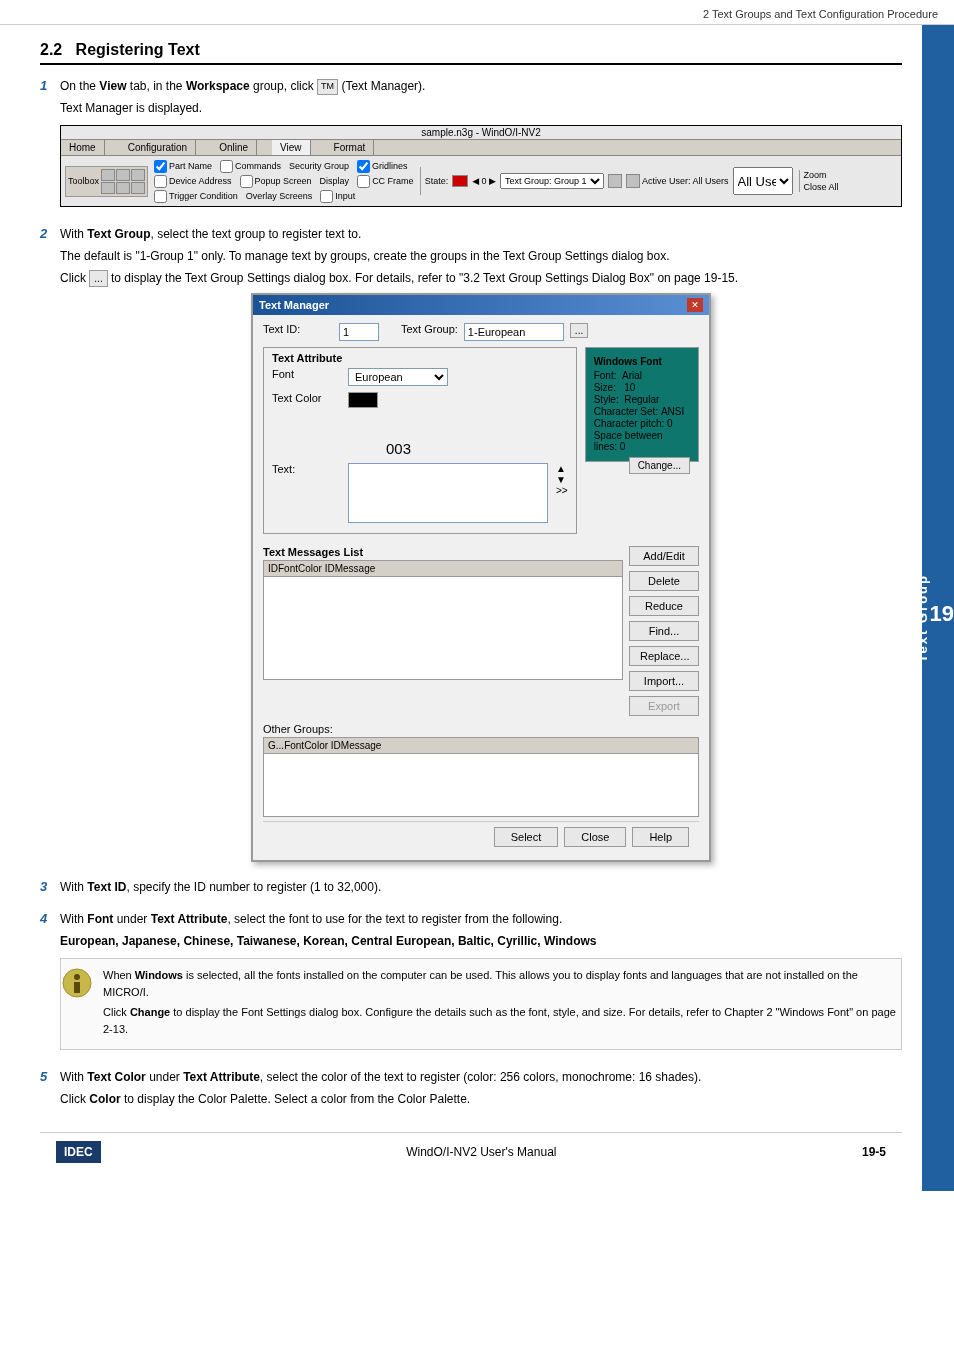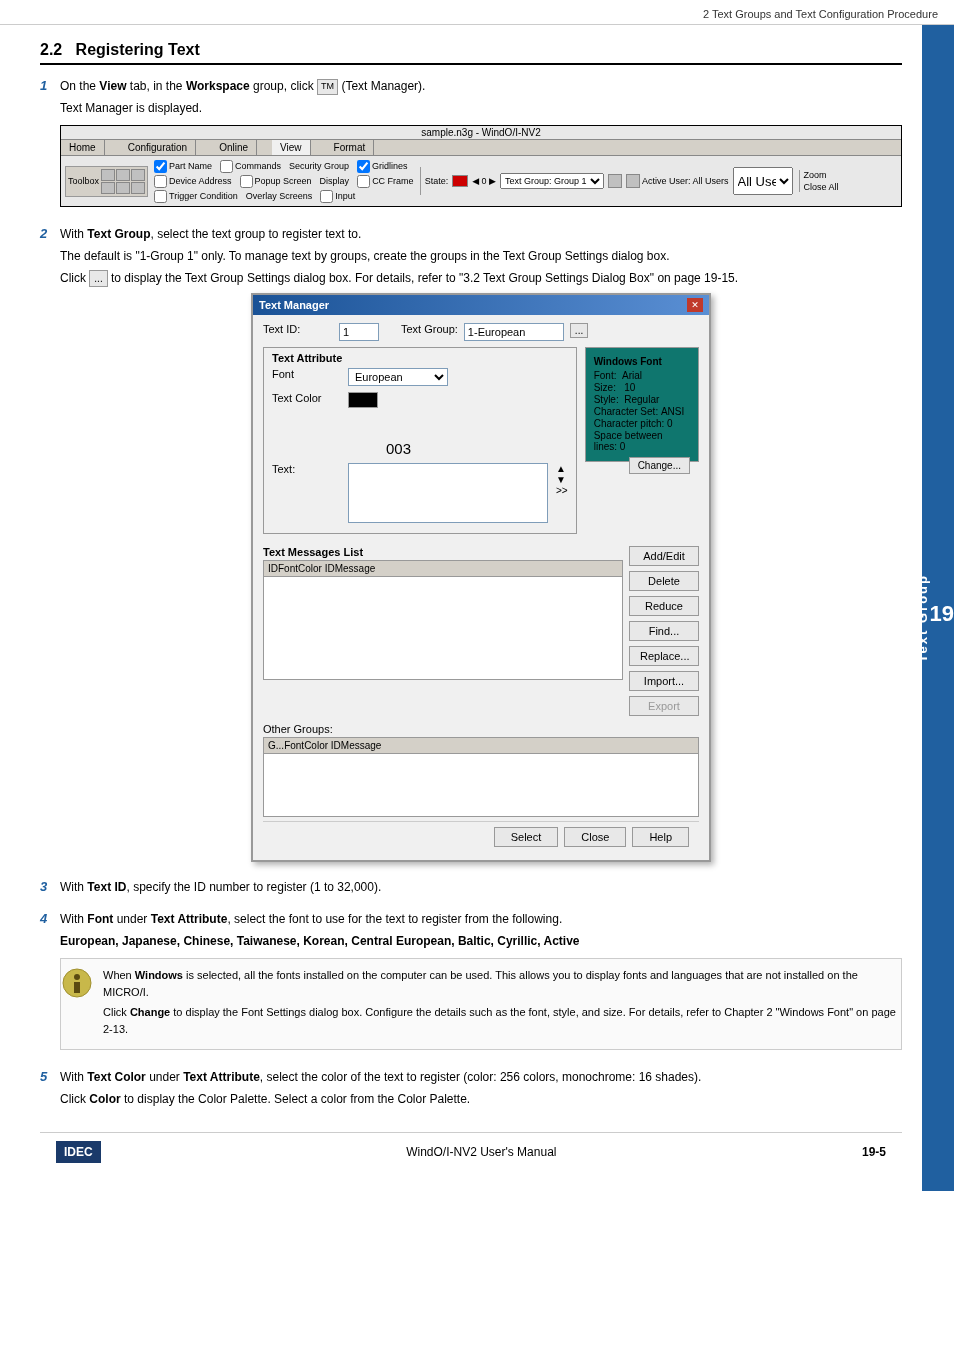--- a/index.html
+++ b/index.html
@@ -623,21 +623,21 @@
       </div>
     </div>
 
     <div class="step">
       <div class="step-number" style="color:#2060a0; font-style:italic; font-weight:bold;">4</div>
       <div class="step-content">
         <p>
           With <span class="bold">Font</span> under <span class="bold">Text Attribute</span>, select the font to use for the text to register from the following.
         </p>
         <p style="font-weight:bold; margin-top:4px;">
-          European, Japanese, Chinese, Taiwanese, Korean, Central European, Baltic, Cyrillic, Active
+          European, Japanese, Chinese, Taiwanese, Korean, Central European, Baltic, Cyrillic, Windows
         </p>
 
         <div class="note-box">
           <div>
             
             <svg width="32" height="32" viewBox="0 0 32 32">
               <circle cx="16" cy="16" r="14" fill="#c8b84a" stroke="#a09030" stroke-width="1"></circle>
               <circle cx="16" cy="10" r="3" fill="#5a4a10"></circle>
               <rect x="13" y="15" width="6" height="11" fill="#5a4a10"></rect>
             </svg>

